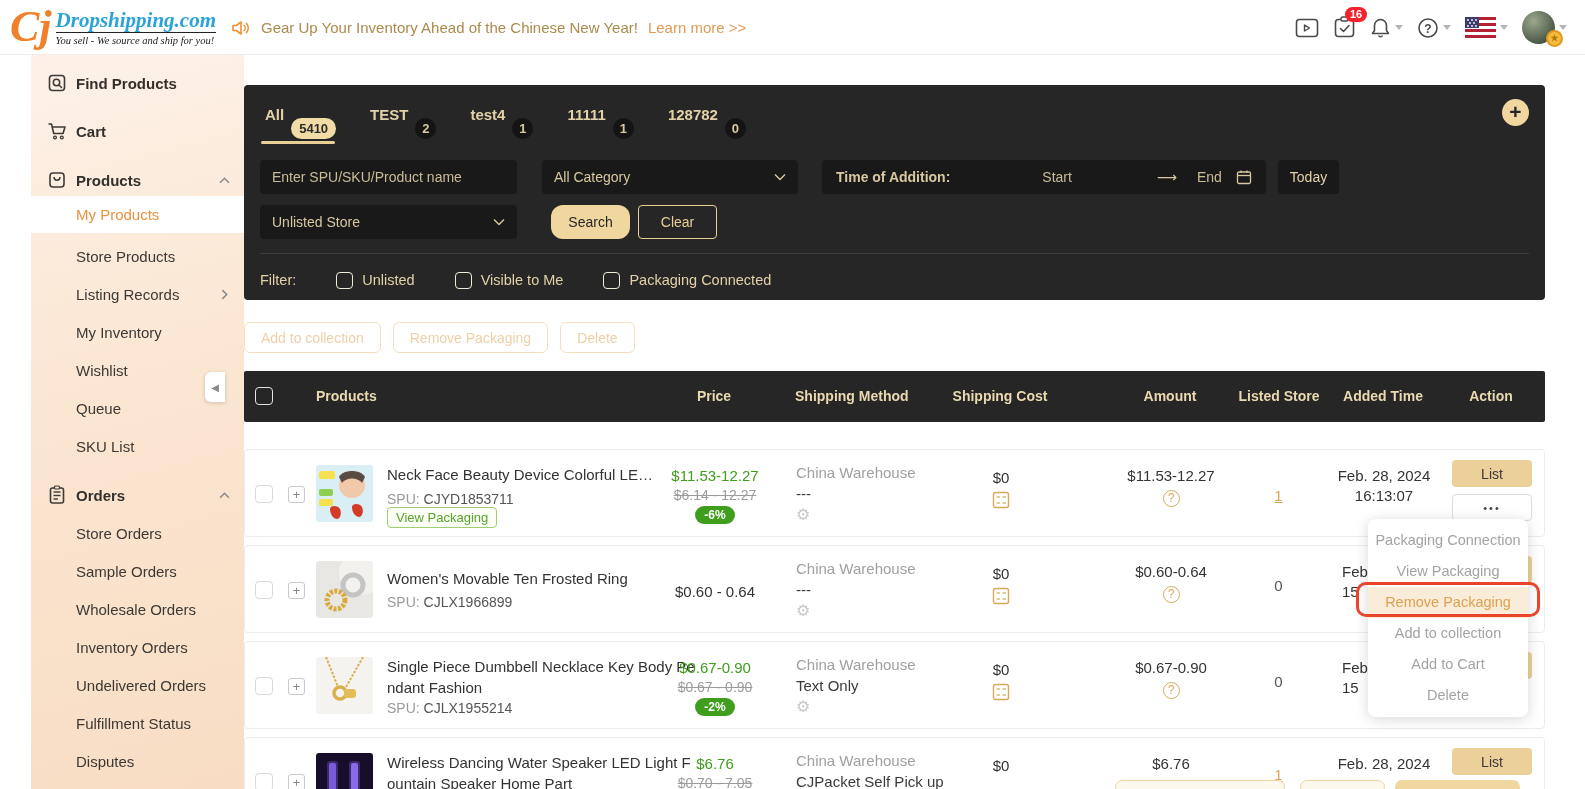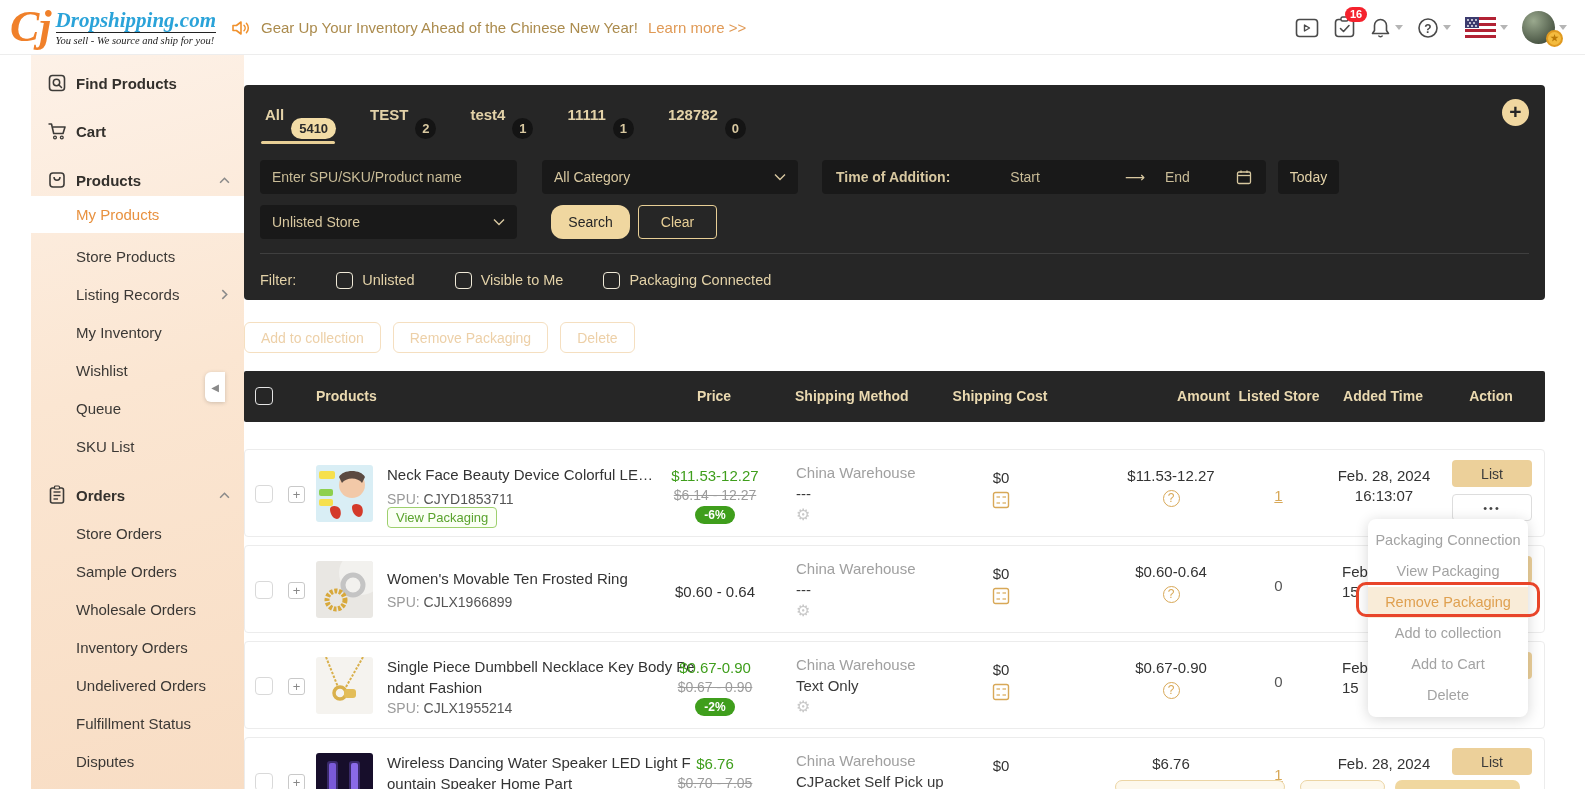--- a/index.html
+++ b/index.html
@@ -305,21 +305,21 @@
 
     <input class="dinput" style="left: 16px; top: 75px; width: 257px;" placeholder="Enter SPU/SKU/Product name">
     <div class="dselect" style="left:298px; top:75px; width:256px;">
       <span>All Category</span>
       <svg class="chevd" width="12" height="8" viewBox="0 0 12 8">
           <polyline points="1,1.5 6,6.5 11,1.5" fill="none" stroke="#d8c8a0" stroke-width="1.4"></polyline>
         </svg>
     </div>
     <div class="timebox">
       <b style="font-size:14px;">Time of Addition:</b>
-      <span style="margin-left:60px; color:#c9bc97;">Start</span>
+      <span style="margin-left:92px; color:#c9bc97;">Start</span>
       <span style="margin:0 20px 0 85px; color:#d8c8a0;">⟶</span>
       <span style="color:#c9bc97;">End</span>
       <svg style="margin-left:auto;" width="16" height="16" viewBox="0 0 16 16">
         <rect x="1.5" y="3" width="13" height="11.5" rx="1.5" fill="none" stroke="#d8c8a0" stroke-width="1.3"></rect>
         <line x1="1.5" y1="6.5" x2="14.5" y2="6.5" stroke="#d8c8a0" stroke-width="1.3"></line>
         <line x1="5" y1="1.5" x2="5" y2="4" stroke="#d8c8a0" stroke-width="1.3"></line>
         <line x1="11" y1="1.5" x2="11" y2="4" stroke="#d8c8a0" stroke-width="1.3"></line>
       </svg>
     </div>
     <button class="btn-today">Today</button>
@@ -356,21 +356,21 @@
     <button>Remove Packaging</button>
     <button>Delete</button>
   </div>
 
   <div class="thead">
     <span class="hcb"></span>
     <span class="hcol" style="left:72px;">Products</span>
     <span class="hcol" style="left:410px; width:120px; text-align:center;">Price</span>
     <span class="hcol" style="left:551px;">Shipping Method</span>
     <span class="hcol" style="left:701px; width:110px; text-align:center;">Shipping Cost</span>
-    <span class="hcol" style="left:866px; width:120px; text-align:right;">Amount</span>
+    <span class="hcol" style="left:866px; width:120px; text-align:center;">Amount</span>
     <span class="hcol" style="left:980px; width:110px; text-align:center;">Listed Store</span>
     <span class="hcol" style="left:1072px; width:134px; text-align:center;">Added Time</span>
     <span class="hcol" style="left:1207px; width:80px; text-align:center;">Action</span>
   </div>
 
   <div class="row" style="top:449px">
     <span class="rcb"></span>
     <span class="rexp">+</span>
     <svg class="pimg" viewBox="0 0 57 57">
       <rect width="57" height="57" fill="#d9eef5"></rect>

